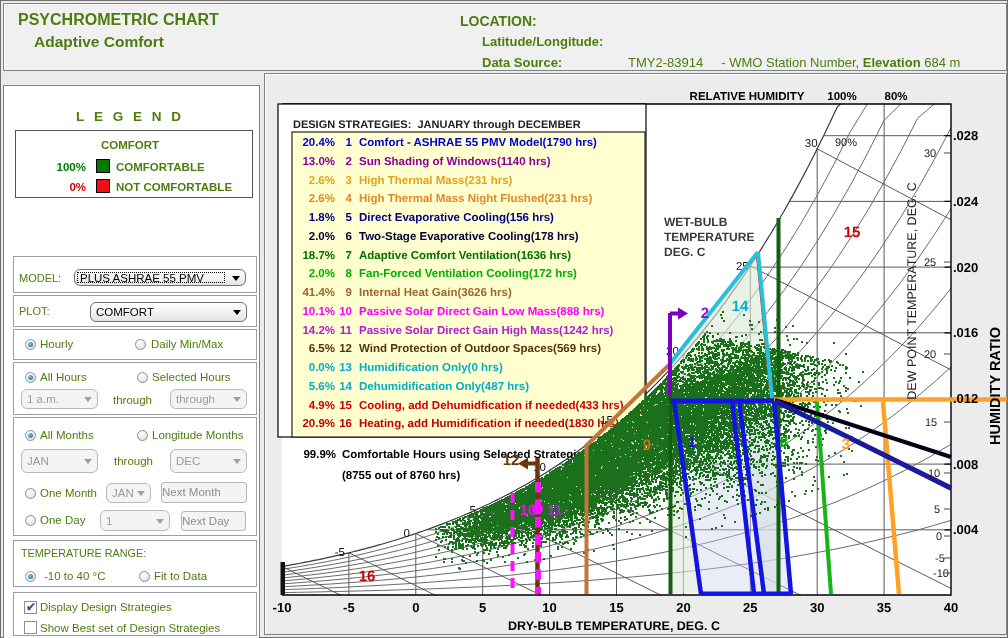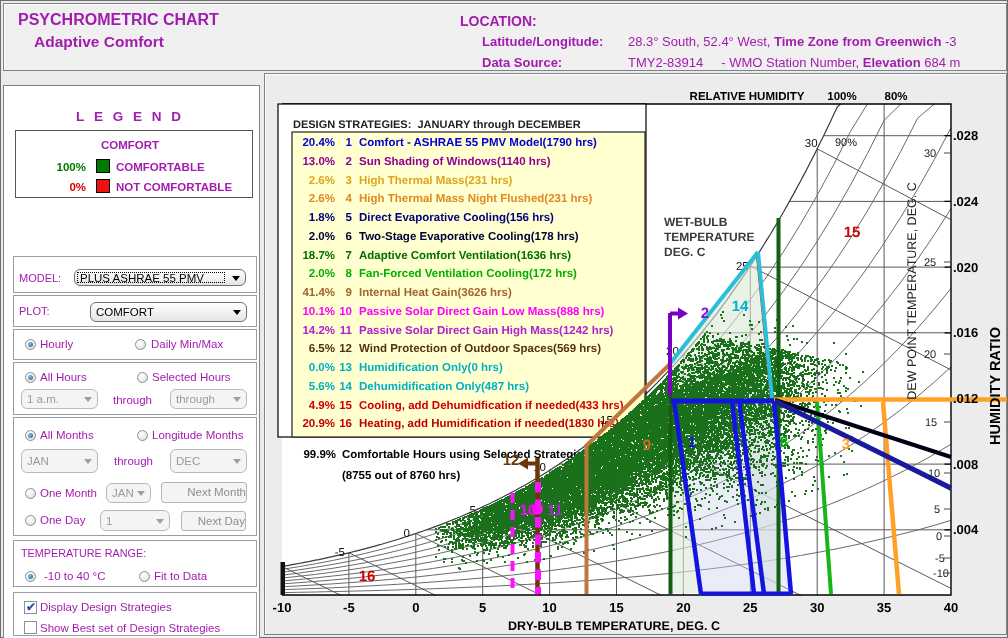--- a/index.html
+++ b/index.html
@@ -1,37 +1,36 @@
 <!DOCTYPE html>
 <html><head><meta charset="utf-8"><style>
 *{margin:0;padding:0;box-sizing:border-box}
 html,body{width:1008px;height:638px;font-family:"Liberation Sans",sans-serif;background:#ebebeb;overflow:hidden}
 #win{position:relative;width:1008px;height:638px;background:#ebebeb;border:1px solid #6e6e6e}
 .panel{position:absolute;background:#fff;border:1px solid #7e838a;box-shadow:inset 1px 1px 0 #fff}
-.lbl{position:absolute;font-size:11.5px;color:#a21caf;white-space:nowrap}
+.lbl{position:absolute;font-size:11.5px;color:#4d7c0f;white-space:nowrap}
 .b{font-weight:bold}
 .gbox{position:absolute;left:9px;width:244px;border:1px solid #9a9ea4;background:#fff}
 .radio{position:absolute;width:11px;height:11px;border-radius:50%;border:1px solid #8a9094;background:radial-gradient(circle at 35% 30%,#ffffff 0%,#ececec 55%,#cfd2d4 100%)}
 .radio.sel::after{content:"";position:absolute;left:2px;top:2px;width:5px;height:5px;border-radius:50%;background:radial-gradient(circle at 35% 35%,#7ec4e8,#1f5f82)}
 .combo{position:absolute;border:1px solid #707070;border-radius:6px;background:linear-gradient(#ffffff,#f0f0f0 60%,#e4e4e4);font-size:11.5px;color:#000}
 .combo .tx{position:absolute;left:5px;top:50%;transform:translateY(-50%);white-space:nowrap}
 .combo .ar{position:absolute;right:5px;top:50%;margin-top:-2px;width:0;height:0;border-left:4px solid transparent;border-right:4px solid transparent;border-top:5px solid #000}
 .combo.dis{border-color:#b5babe;background:#f4f4f4;color:#9a9a9a}
 .combo.dis .ar{border-top-color:#9aa0a4}
-.btn{position:absolute;border:1px solid #b0b6ba;border-radius:3px;background:#f4f4f4;color:#8e8e8e;font-size:11.5px;text-align:right}
+.btn{position:absolute;border:1px solid #b0b6ba;border-radius:3px;background:#f4f4f4;color:#8e8e8e;font-size:11.5px;text-align:left}
 .chk{position:absolute;width:13px;height:13px;border:1px solid #8a9094;background:#fff}
 </style></head><body>
 <div id="win">
 
   <div class="panel" style="left:2px;top:2px;width:1004px;height:68px;background:#f0f0f0">
     <div class="lbl b" style="left:14px;top:7px;font-size:16px">PSYCHROMETRIC CHART</div>
     <div class="lbl b" style="left:30px;top:29px;font-size:15.5px">Adaptive Comfort</div>
     <div class="lbl b" style="left:456px;top:9px;font-size:14px">LOCATION:</div>
     <div class="lbl b" style="left:478px;top:30px;font-size:13px">Latitude/Longitude:</div>
-    <div class="lbl" style="left:624px;top:30px;font-size:13px">28.3° South, 52.4° West, <span class="b">Time Zone from Greenwich</span> -3</div>
     <div class="lbl b" style="left:478px;top:51px;font-size:13px">Data Source:</div>
     <div class="lbl" style="left:624px;top:51px;font-size:13px">TMY2-83914&nbsp;&nbsp;&nbsp;&nbsp;&nbsp;- WMO Station Number, <span class="b">Elevation</span> 684 m</div>
   </div>
 
   <div class="panel" style="left:2px;top:84px;width:257px;height:608px">
     <div class="lbl b" style="left:0;top:23px;width:252px;text-align:center;font-size:13.5px;letter-spacing:3px">L&nbsp;E&nbsp;G&nbsp;E&nbsp;N&nbsp;D</div>
     <div style="position:absolute;left:11px;top:44px;width:238px;height:68px;border:1px solid #555"></div>
     <div class="lbl b" style="left:0;top:53px;width:252px;text-align:center;font-size:11.5px">COMFORT</div>
     <div class="lbl b" style="left:0px;top:75px;width:82px;text-align:right;font-size:11.5px;color:#007A00">100%</div>
     <div style="position:absolute;left:92px;top:73px;width:14px;height:14px;background:#007A00;border:1px solid #000"></div>

